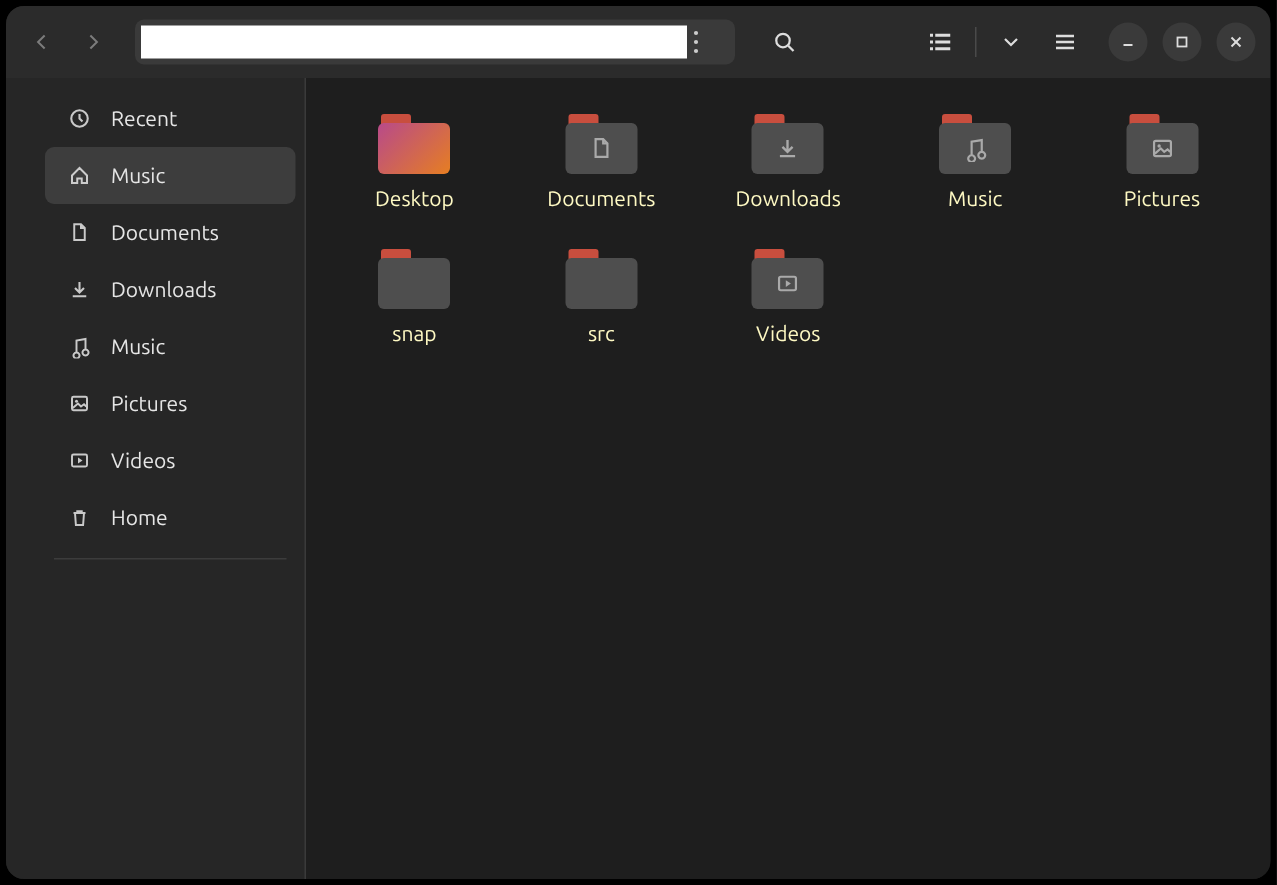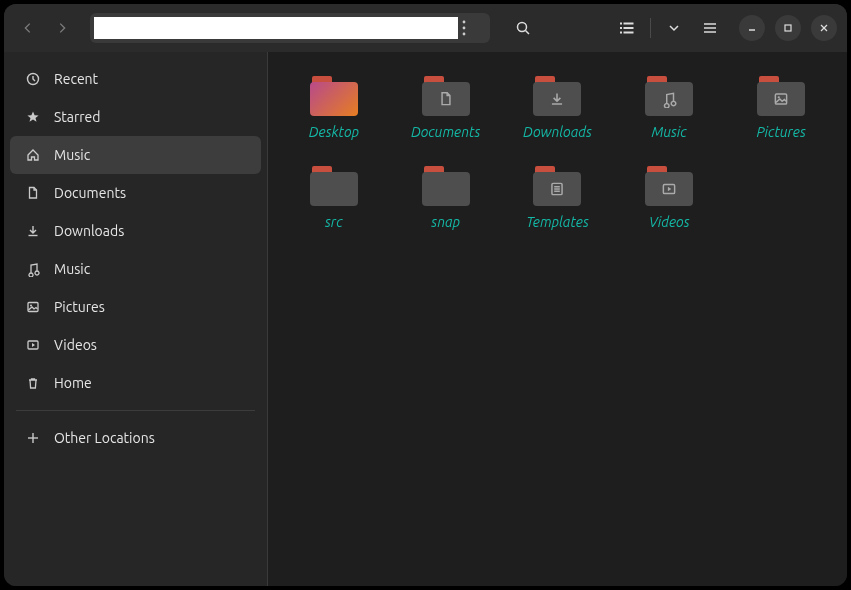--- a/index.html
+++ b/index.html
@@ -83,24 +83,25 @@
     border-radius: 50%;
     background:#3a3a3a;
   }
   
   .body {
     flex:1;
     display:flex;
     min-height:0;
   }
   .sidebar {
-    width: 264px;
+    width: 200px;
     background:#262626;
     border-right:1px solid #3a3a3a;
     padding-top:8px;
+    padding-left:20px;
   }
   .side-item {
     display:flex;
     align-items:center;
     gap:12px;
     height:38px;
     padding:0 14px;
     margin:0 6px;
     border-radius:6px;
     color:#e6e6e6;
@@ -145,21 +146,21 @@
   }
   .folder-glyph {
     position:absolute; top:6px; left:0;
     width:48px; height:34px;
     display:flex; align-items:center; justify-content:center;
     color:#aaa;
   }
   .desktop-icon .folder-body {
     background: linear-gradient(135deg,#b84a8a,#e67e22);
   }
-  .label { color:#14b8a6; font-size:14px;font-style:italic; }
+  .label { color:#fef9c3; font-size:14px; }
   svg { display:block; }
 </style>
 </head>
 <body>
 
 <div class="window">
 
   <div class="headerbar">
     <div class="navbtn">
       <svg width="14" height="14" viewBox="0 0 16 16">
@@ -234,28 +235,20 @@
   <div class="body">
     <div class="sidebar" id="sidebar">
         <div class="side-item">
           <span class="side-icon">
             <svg width="16" height="16" viewBox="0 0 16 16">
               <use href="#ic-clock"></use>
             </svg>
           </span>
           <span>Recent</span>
         </div>
-        <div class="side-item">
-          <span class="side-icon">
-            <svg width="16" height="16" viewBox="0 0 16 16">
-              <use href="#ic-star"></use>
-            </svg>
-          </span>
-          <span>Starred</span>
-        </div>
         <div class="side-item active">
           <span class="side-icon">
             <svg width="16" height="16" viewBox="0 0 16 16">
               <use href="#ic-home"></use>
             </svg>
           </span>
           <span>Music</span>
         </div>
         <div class="side-item">
           <span class="side-icon">
@@ -299,28 +292,20 @@
         </div>
         <div class="side-item">
           <span class="side-icon">
             <svg width="16" height="16" viewBox="0 0 16 16">
               <use href="#ic-trash"></use>
             </svg>
           </span>
           <span>Home</span>
         </div>
         <div class="side-sep"></div>
-        <div class="side-item">
-          <span class="side-icon">
-            <svg width="16" height="16" viewBox="0 0 16 16">
-              <use href="#ic-plus"></use>
-            </svg>
-          </span>
-          <span>Other Locations</span>
-        </div>
       </div>
 
     <div class="content">
       <div class="grid" id="grid">
           <div class="item">
             <div class="folder-icon desktop-icon">
               <div class="folder-tab"></div>
               <div class="folder-body"></div>
             </div>
             <div class="label">Desktop</div>
@@ -371,40 +356,28 @@
                 </svg>
               </div>
             </div>
             <div class="label">Pictures</div>
           </div>
           <div class="item">
             <div class="folder-icon ">
               <div class="folder-tab"></div>
               <div class="folder-body"></div>
             </div>
+            <div class="label">snap</div>
+          </div>
+          <div class="item">
+            <div class="folder-icon ">
+              <div class="folder-tab"></div>
+              <div class="folder-body"></div>
+            </div>
             <div class="label">src</div>
-          </div>
-          <div class="item">
-            <div class="folder-icon ">
-              <div class="folder-tab"></div>
-              <div class="folder-body"></div>
-            </div>
-            <div class="label">snap</div>
-          </div>
-          <div class="item">
-            <div class="folder-icon ">
-              <div class="folder-tab"></div>
-              <div class="folder-body"></div>
-              <div class="folder-glyph">
-                <svg width="18" height="18" viewBox="0 0 16 16">
-                  <use href="#ic-templates"></use>
-                </svg>
-              </div>
-            </div>
-            <div class="label">Templates</div>
           </div>
           <div class="item">
             <div class="folder-icon ">
               <div class="folder-tab"></div>
               <div class="folder-body"></div>
               <div class="folder-glyph">
                 <svg width="18" height="18" viewBox="0 0 16 16">
                   <use href="#ic-videos"></use>
                 </svg>
               </div>

